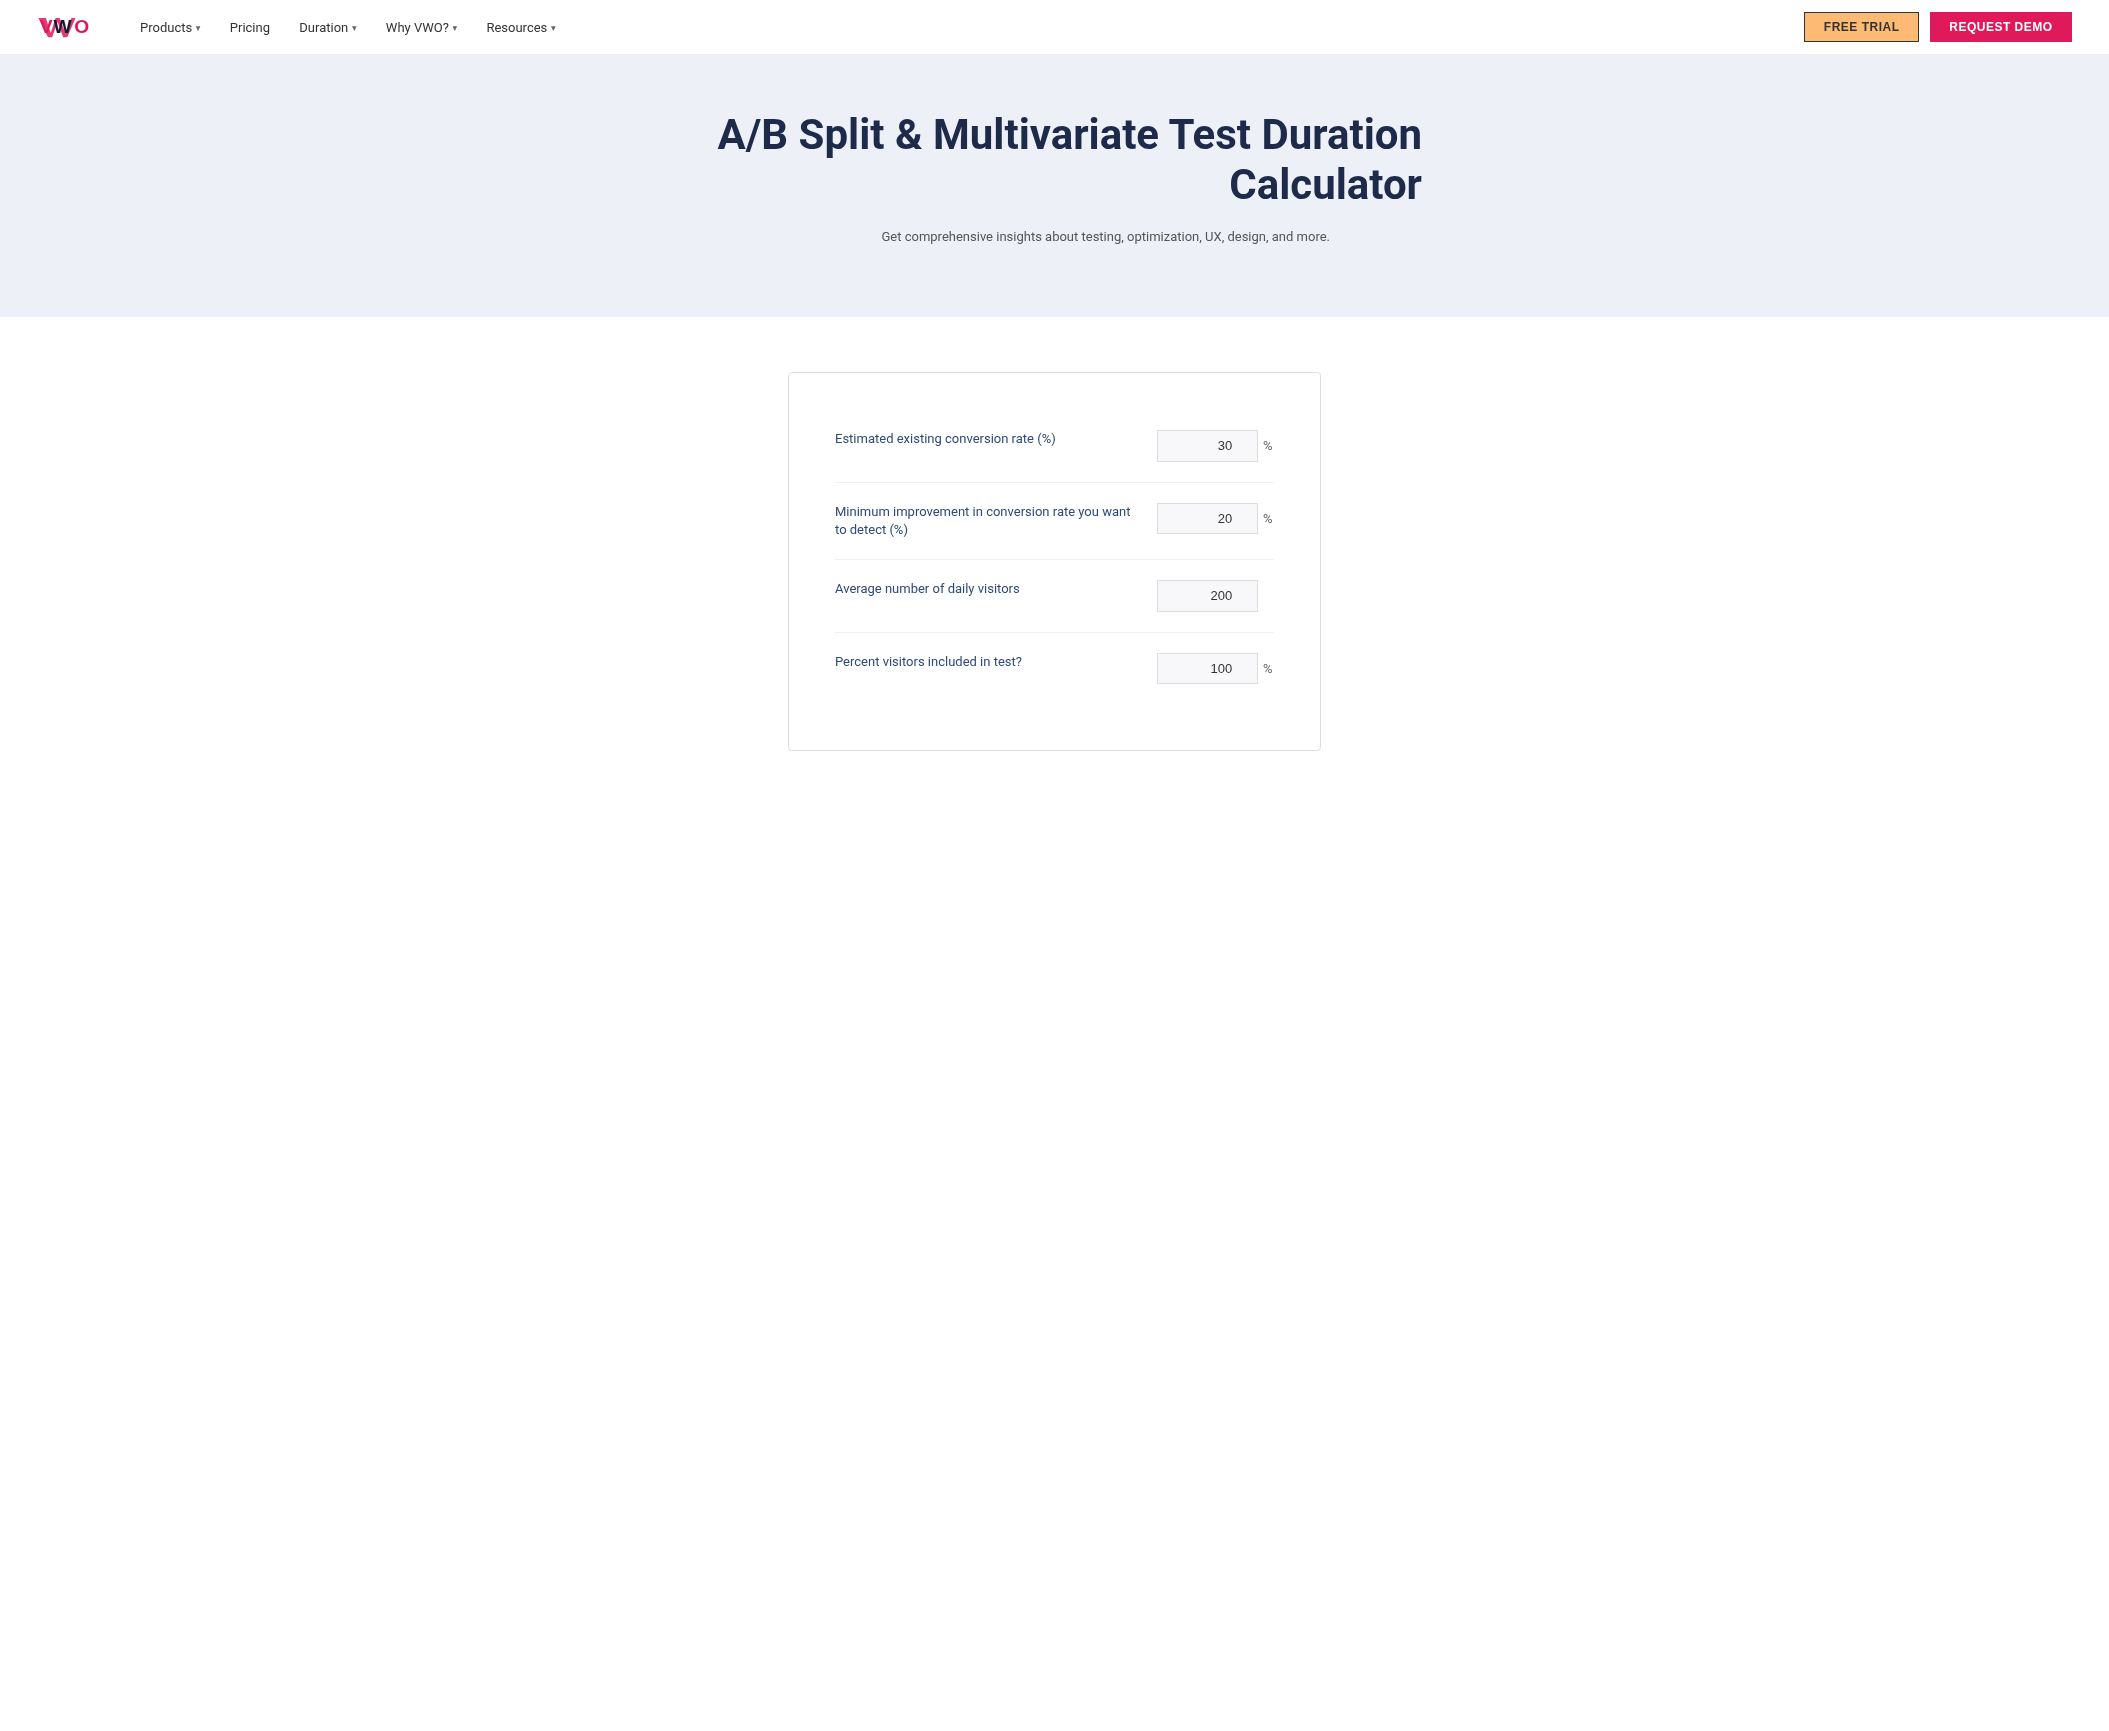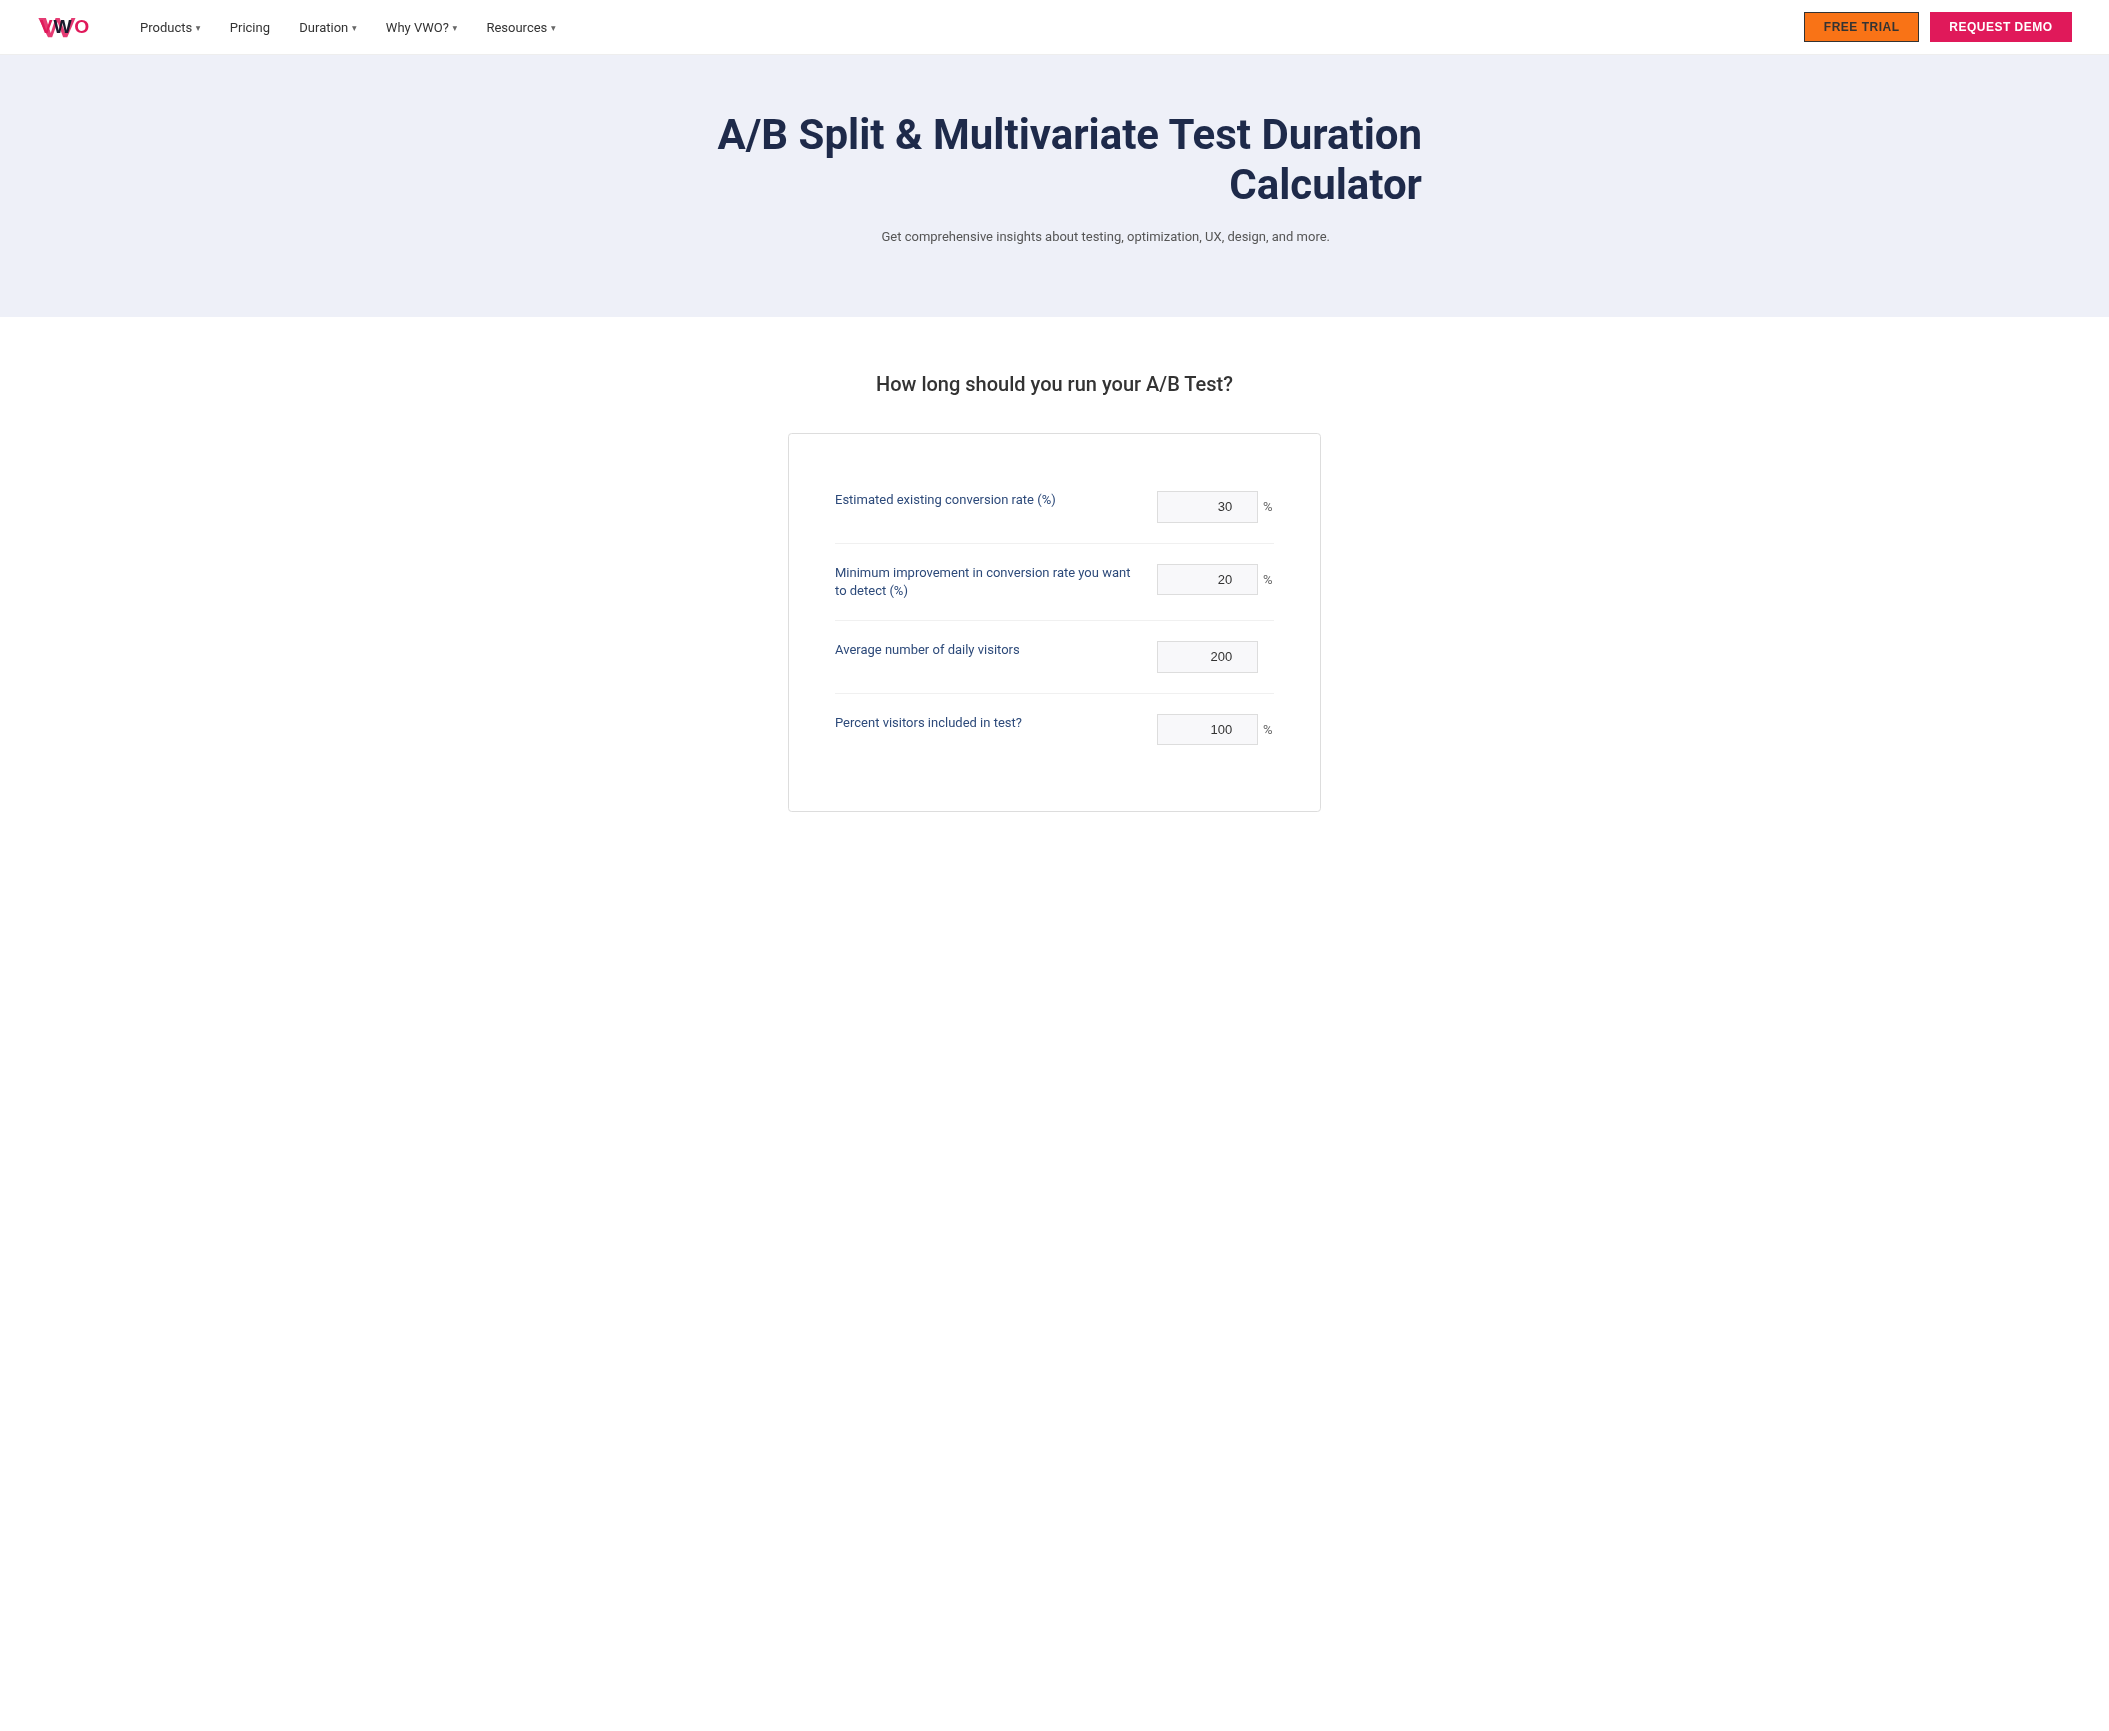--- a/index.html
+++ b/index.html
@@ -62,21 +62,21 @@
 
     .navbar-actions {
       display: flex;
       align-items: center;
       gap: 11px;
     }
 
     .btn-free-trial {
       padding: 7.3px 18.4px;
       border: 1.8px solid #333;
-      background: #f97316;
+      background: #fdba74;
       color: #333;
       font-size: 12px;
       font-weight: 600;
       cursor: pointer;
       letter-spacing: 0.5px;
     }
 
     .btn-request-demo {
       padding: 7.3px 18.4px;
       border: 1.8px solid #e0195a;
@@ -248,21 +248,20 @@
     <button class="btn-request-demo">REQUEST DEMO</button>
   </div>
 </nav>
 
 <section class="hero">
   <h1 class="hero-title">A/B Split &amp; Multivariate Test Duration Calculator</h1>
   <p class="hero-subtitle">Get comprehensive insights about testing, optimization, UX, design, and more.</p>
 </section>
 
 <main class="main-content">
-  <h2 class="section-title">How long should you run your A/B Test?</h2>
 
   <div class="calc-card">
 
     <div class="form-row">
       <label class="form-label">Estimated existing conversion rate (%)</label>
       <div class="input-group">
         <input class="form-input" type="number" value="30" style="">
         <span class="input-unit">%</span>
       </div>
     </div>

